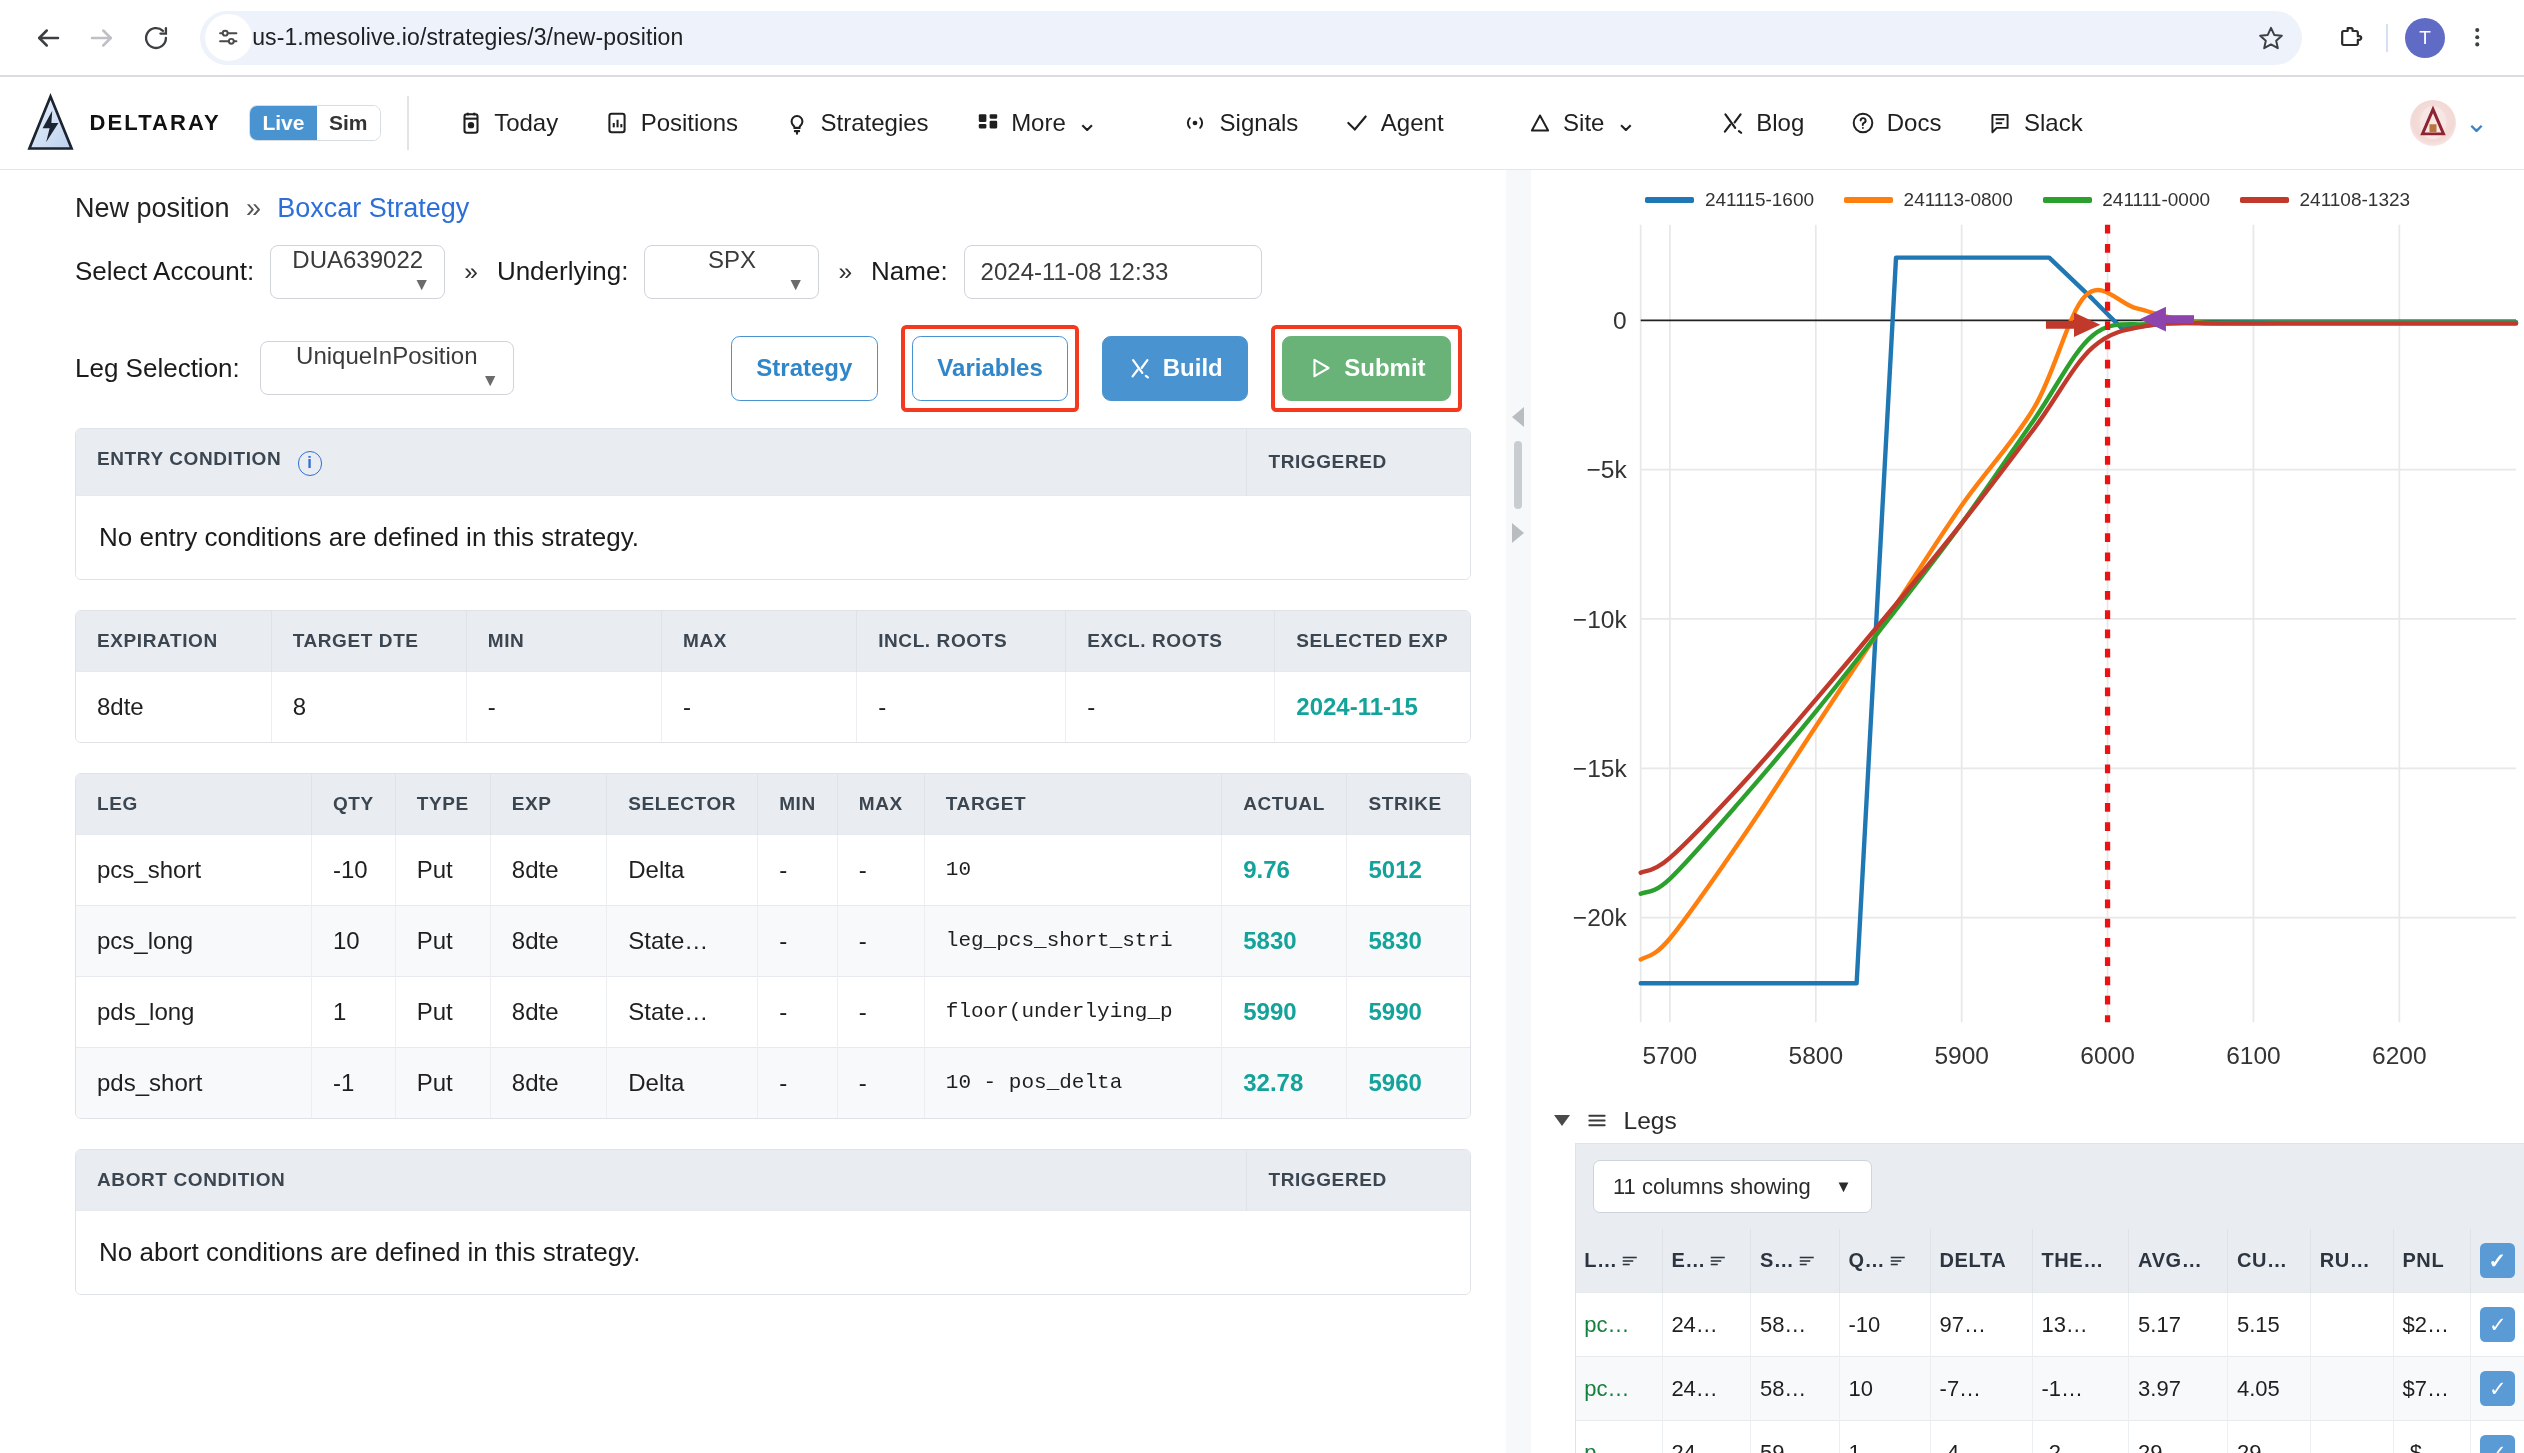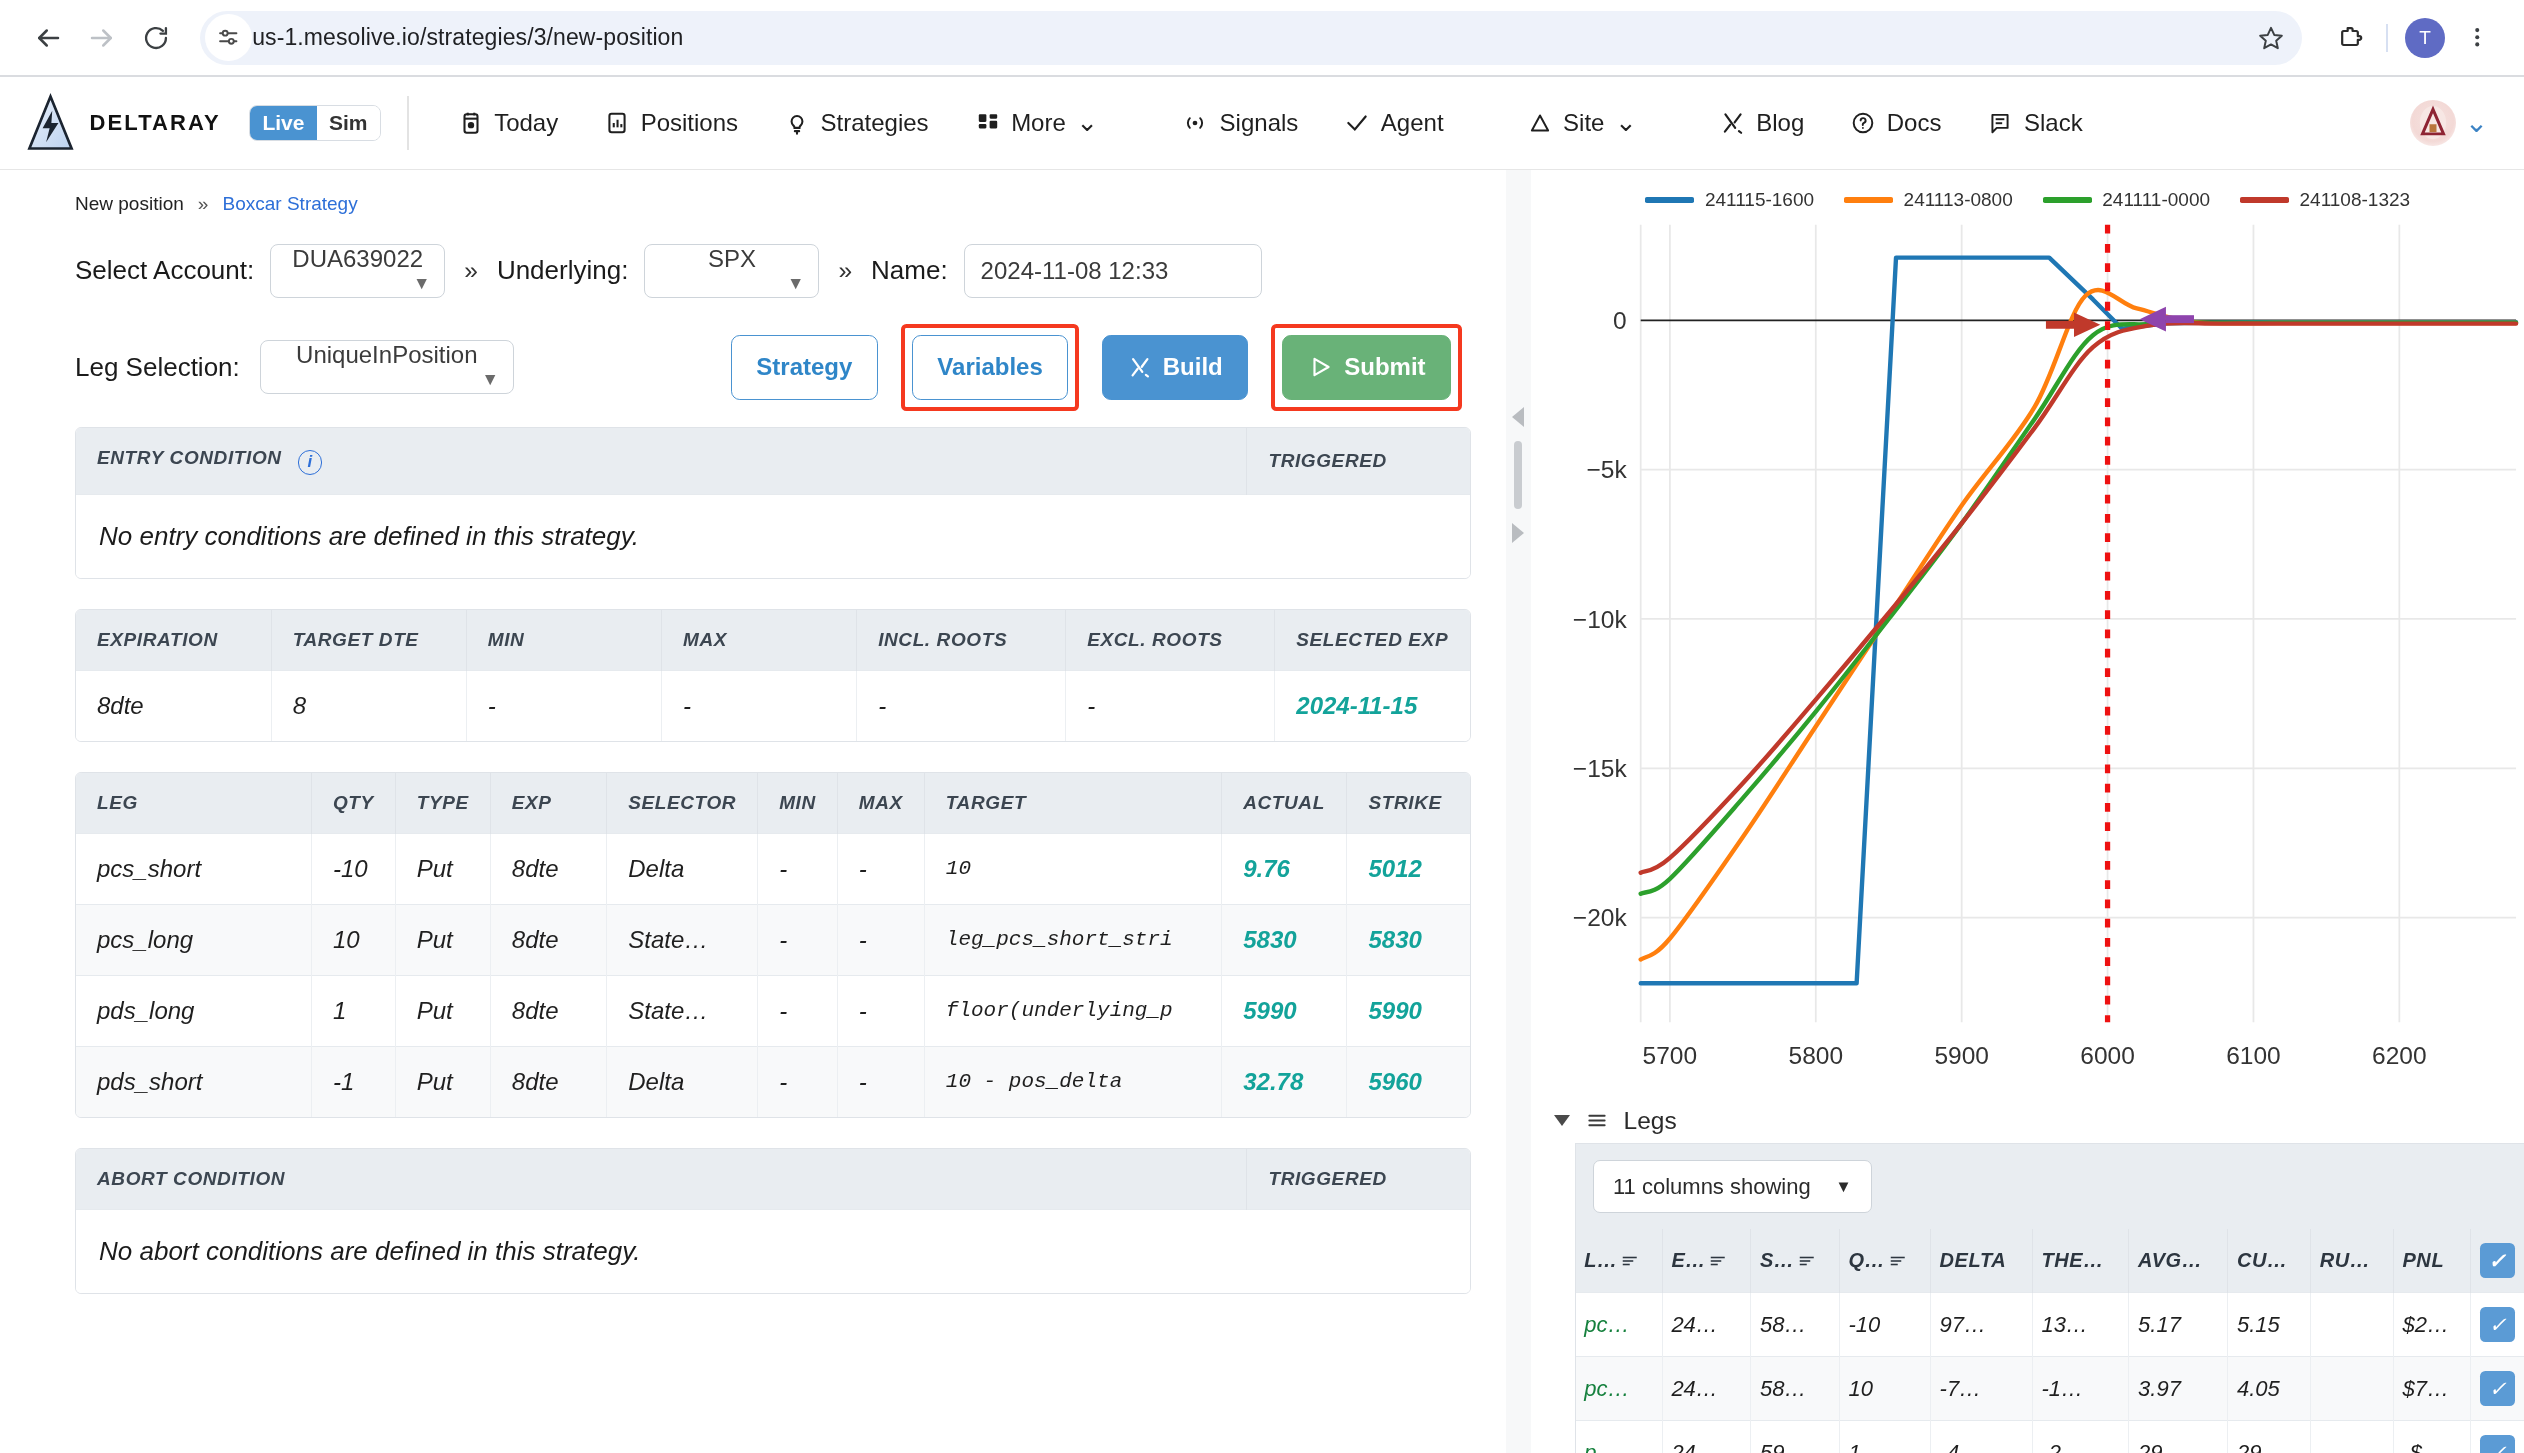--- a/index.html
+++ b/index.html
@@ -86,21 +86,21 @@
     width:24.5px; flex:0 0 24.5px; background:#f7f8f9; position:relative;
     display:flex; flex-direction:column; align-items:center; padding-top:237px; gap:14px;
   }
   .split-tri { width:0;height:0; cursor:pointer; }
   .split-tri.l { border-top:10.5px solid transparent;border-bottom:10.5px solid transparent;border-right:12.3px solid #b9bcc0; }
   .split-tri.r { border-top:10.5px solid transparent;border-bottom:10.5px solid transparent;border-left:12.3px solid #b9bcc0; }
   .split-grip { width:8px;height:68px;background:#c9ccd0;border-radius:4.4px; cursor:grab;}
   .right-pane { flex:1 1 auto; padding:8.8px 0 0 0; overflow:hidden; position:relative;}
 
   
-  .crumb { font-size:19px; color:#222; margin-bottom:29px; }
+  .crumb { font-size:27px; color:#222; margin-bottom:21px; }
   .crumb .sep { color:#555; margin:0 8.8px; }
   .crumb a { color:#2d6fd8; text-decoration:none; cursor:pointer; }
   .formrow { display:flex; align-items:center; margin-bottom:12.3px; }
   .flabel { font-size:26px; color:#1b1b1b; }
   .select {
     margin-left:16px; height:54px; min-width:175px;
     border:1.3px solid #ced4da; border-radius:8px; background:#fff;
     display:flex; align-items:center; padding:0 14px;
     font-size:24px; color:#3b3b3b; cursor:pointer; position:relative;flex-direction:column;
   }
@@ -119,21 +119,21 @@
     font-size:24px; font-weight:700; cursor:pointer; padding:0 24.5px; gap:10.5px; white-space:nowrap;
   }
   .btn-outline { border:1.8px solid #4a93d1; background:#fff; color:#2f86c8; }
   .btn-blue { background:#4a93d1; color:#fff; border:1.8px solid #4a93d1; }
   .btn-green { background:#69b278; color:#fff; border:1.8px solid #69b278; }
   .hl { border:4.4px solid #f5391f; border-radius:5.3px; padding:7px; display:inline-flex; }
   .btnspace { width:23px; }
 
   
   .card { border:1.3px solid #dfe3e8; border-radius:6.1px; margin-bottom:30px; overflow:hidden; background:#fff;}
-  table { width:100%; border-collapse:collapse;font-style:italic; }
+  table { width:100%; border-collapse:collapse; }
   thead th {
     background:#e9edf1; color:#3c4651; font-size:19px; font-weight:700;
     letter-spacing:0.6px; text-align:left; padding:19px 21px; border-right:1.3px solid #dfe3e8;
     white-space:nowrap;
   }
   thead th:last-child { border-right:0; }
   tbody td {
     font-size:24px; color:#1f1f1f; padding:21px; border-top:1.3px solid #e6eaee;
     border-right:1.3px solid #eceff2; white-space:nowrap;
   }

